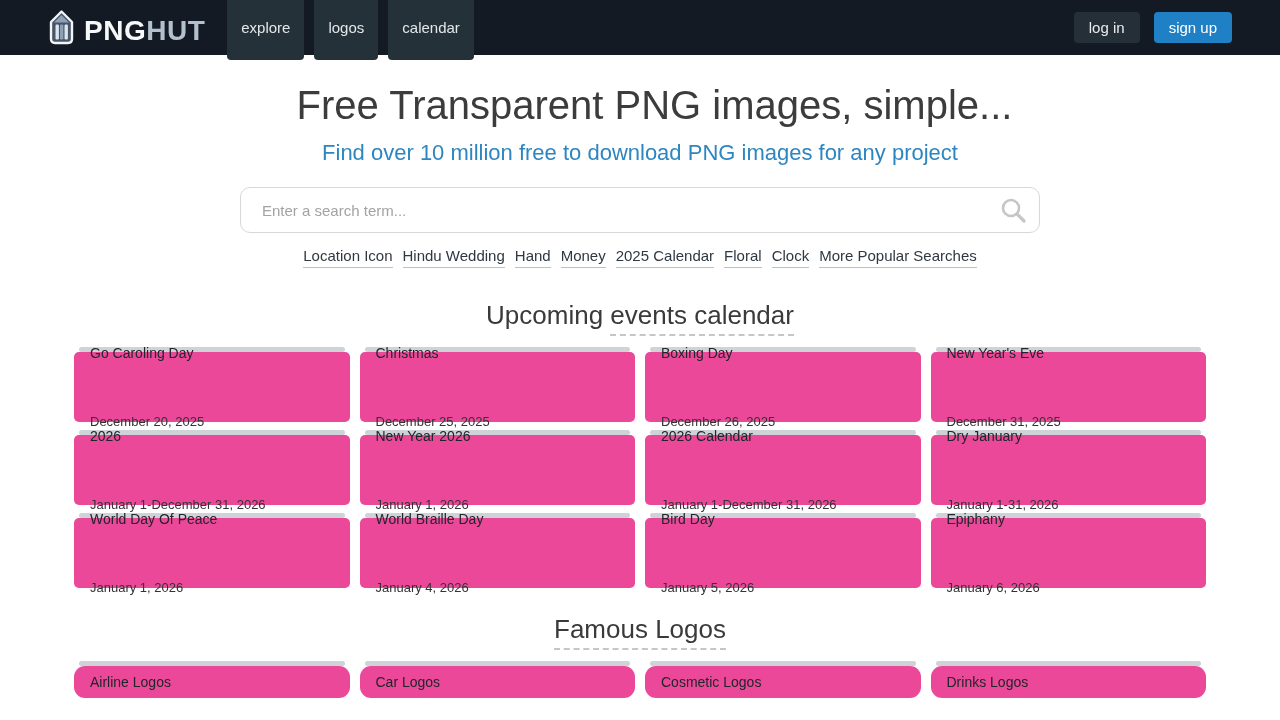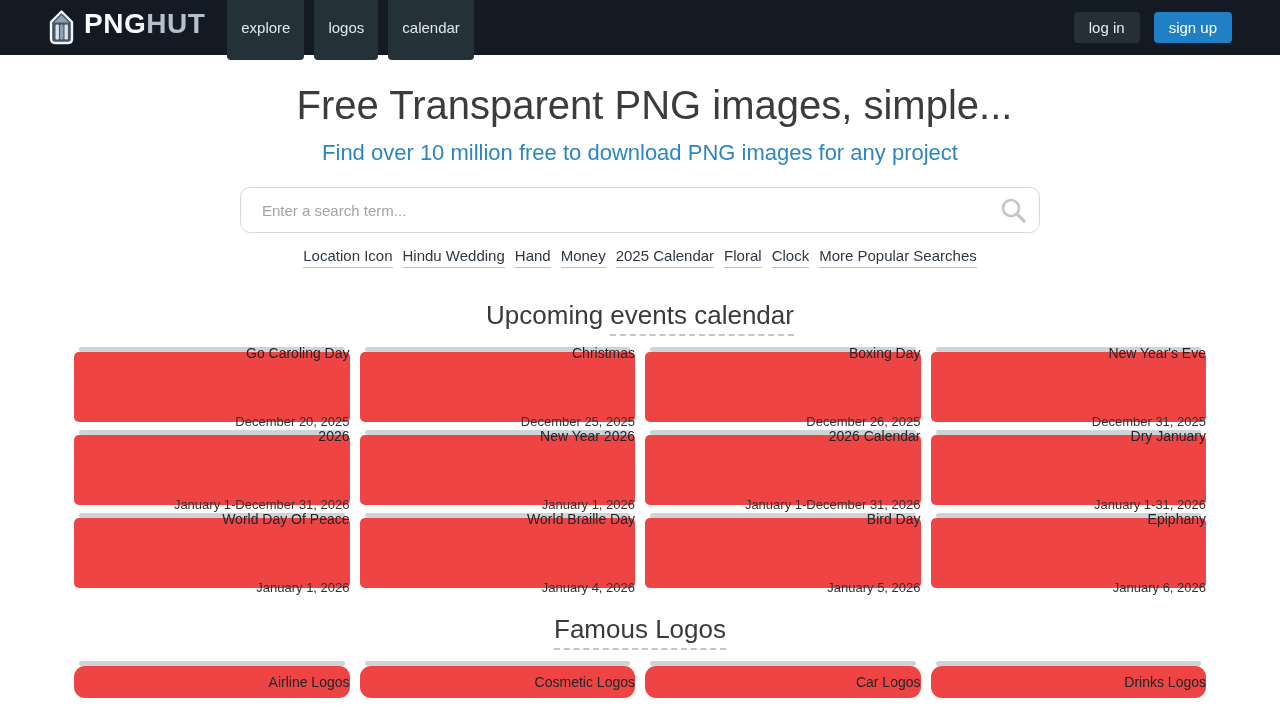--- a/index.html
+++ b/index.html
@@ -13,21 +13,21 @@
   
   .navbar {
     height: 55px;
     background: #131a23;
     display: flex;
     align-items: center;
     padding: 0 48px;
   }
   .brand {
     display: flex;
-    align-items: flex-start;
+    align-items: flex-end;
     gap: 9px;
     cursor: pointer;
     text-decoration: none;
   }
   .brand-text {
     font-size: 28px;
     font-weight: 700;
     letter-spacing: 0.5px;
     line-height: 1;
   }
@@ -149,25 +149,25 @@
   .grid.events { row-gap: 8px; }
   .grid.logos { row-gap: 6px; }
   .card { cursor: pointer; }
   .card .bar {
     height: 5px;
     background: #cdd3d7;
     border-radius: 6px;
     margin: 0 5px;
   }
   .card .body {
-    background: #ef4444;
+    background: #ec4899;
     border-radius: 5px;
     display: flex;
     flex-direction: column;
-    align-items: flex-end;
+    align-items: flex-start;
     justify-content: center;
     text-align: center;
     padding-left: 16px;
   }
   .grid.events .body { height: 70px; gap: 9px; }
   .grid.logos .body { height: 32px; border-radius: 11px; }
   .card .title { font-size: 14px; color: #212529; }
   .card .date { font-size: 13px; color: #333; margin-top: 44px; }
 </style>
 </head>
@@ -346,31 +346,31 @@
     <div class="card">
       <div class="bar"></div>
       <div class="body">
         <div class="title">Airline Logos</div>
       </div>
     </div>
 
     <div class="card">
       <div class="bar"></div>
       <div class="body">
+        <div class="title">Car Logos</div>
+      </div>
+    </div>
+
+    <div class="card">
+      <div class="bar"></div>
+      <div class="body">
         <div class="title">Cosmetic Logos</div>
       </div>
     </div>
 
     <div class="card">
       <div class="bar"></div>
       <div class="body">
-        <div class="title">Car Logos</div>
-      </div>
-    </div>
-
-    <div class="card">
-      <div class="bar"></div>
-      <div class="body">
         <div class="title">Drinks Logos</div>
       </div>
     </div>
 
   </div>
 
 </body></html>

